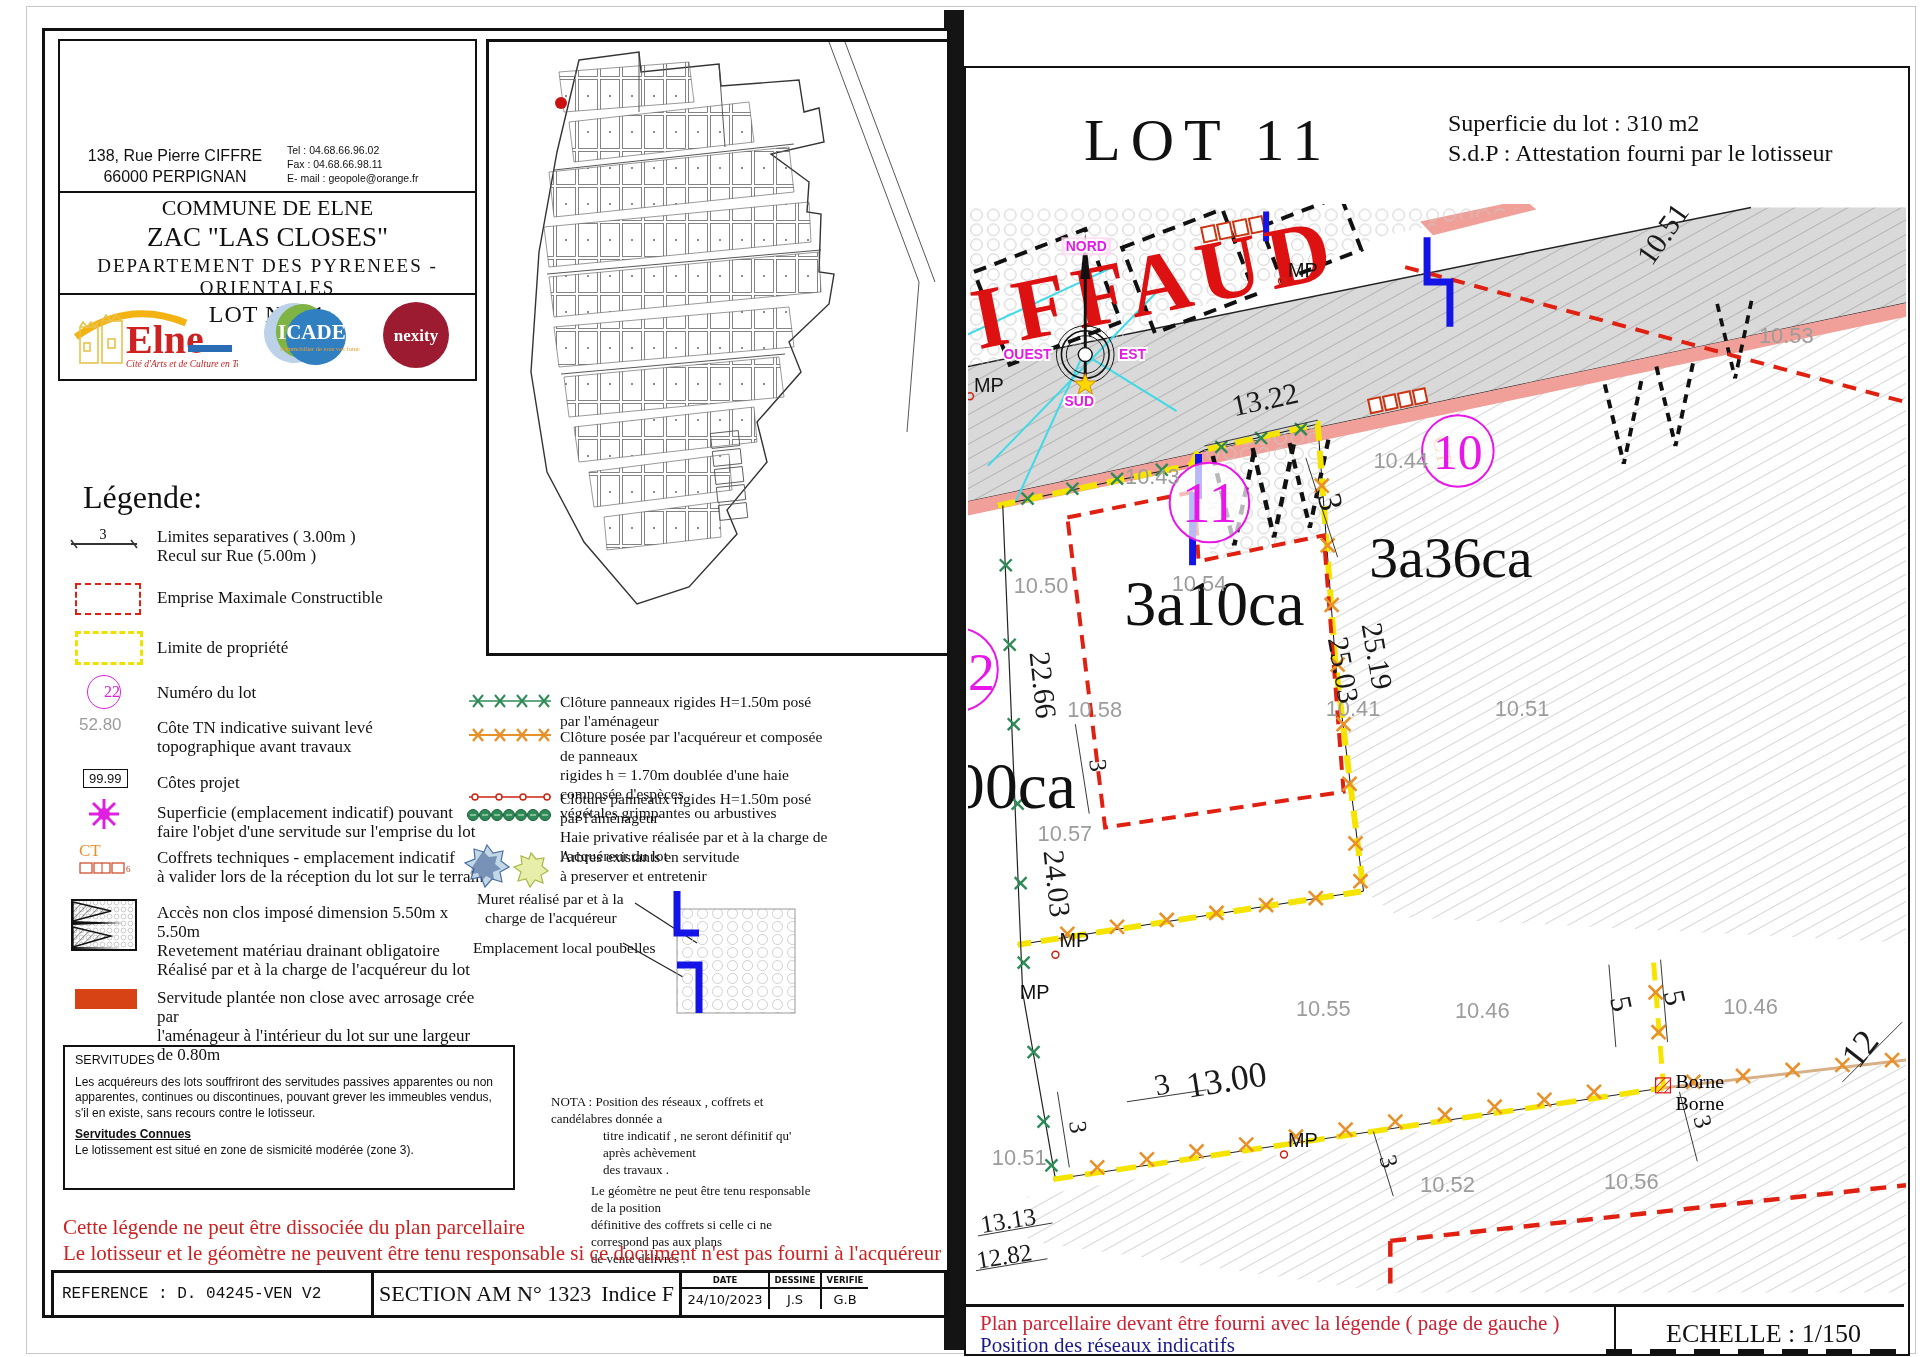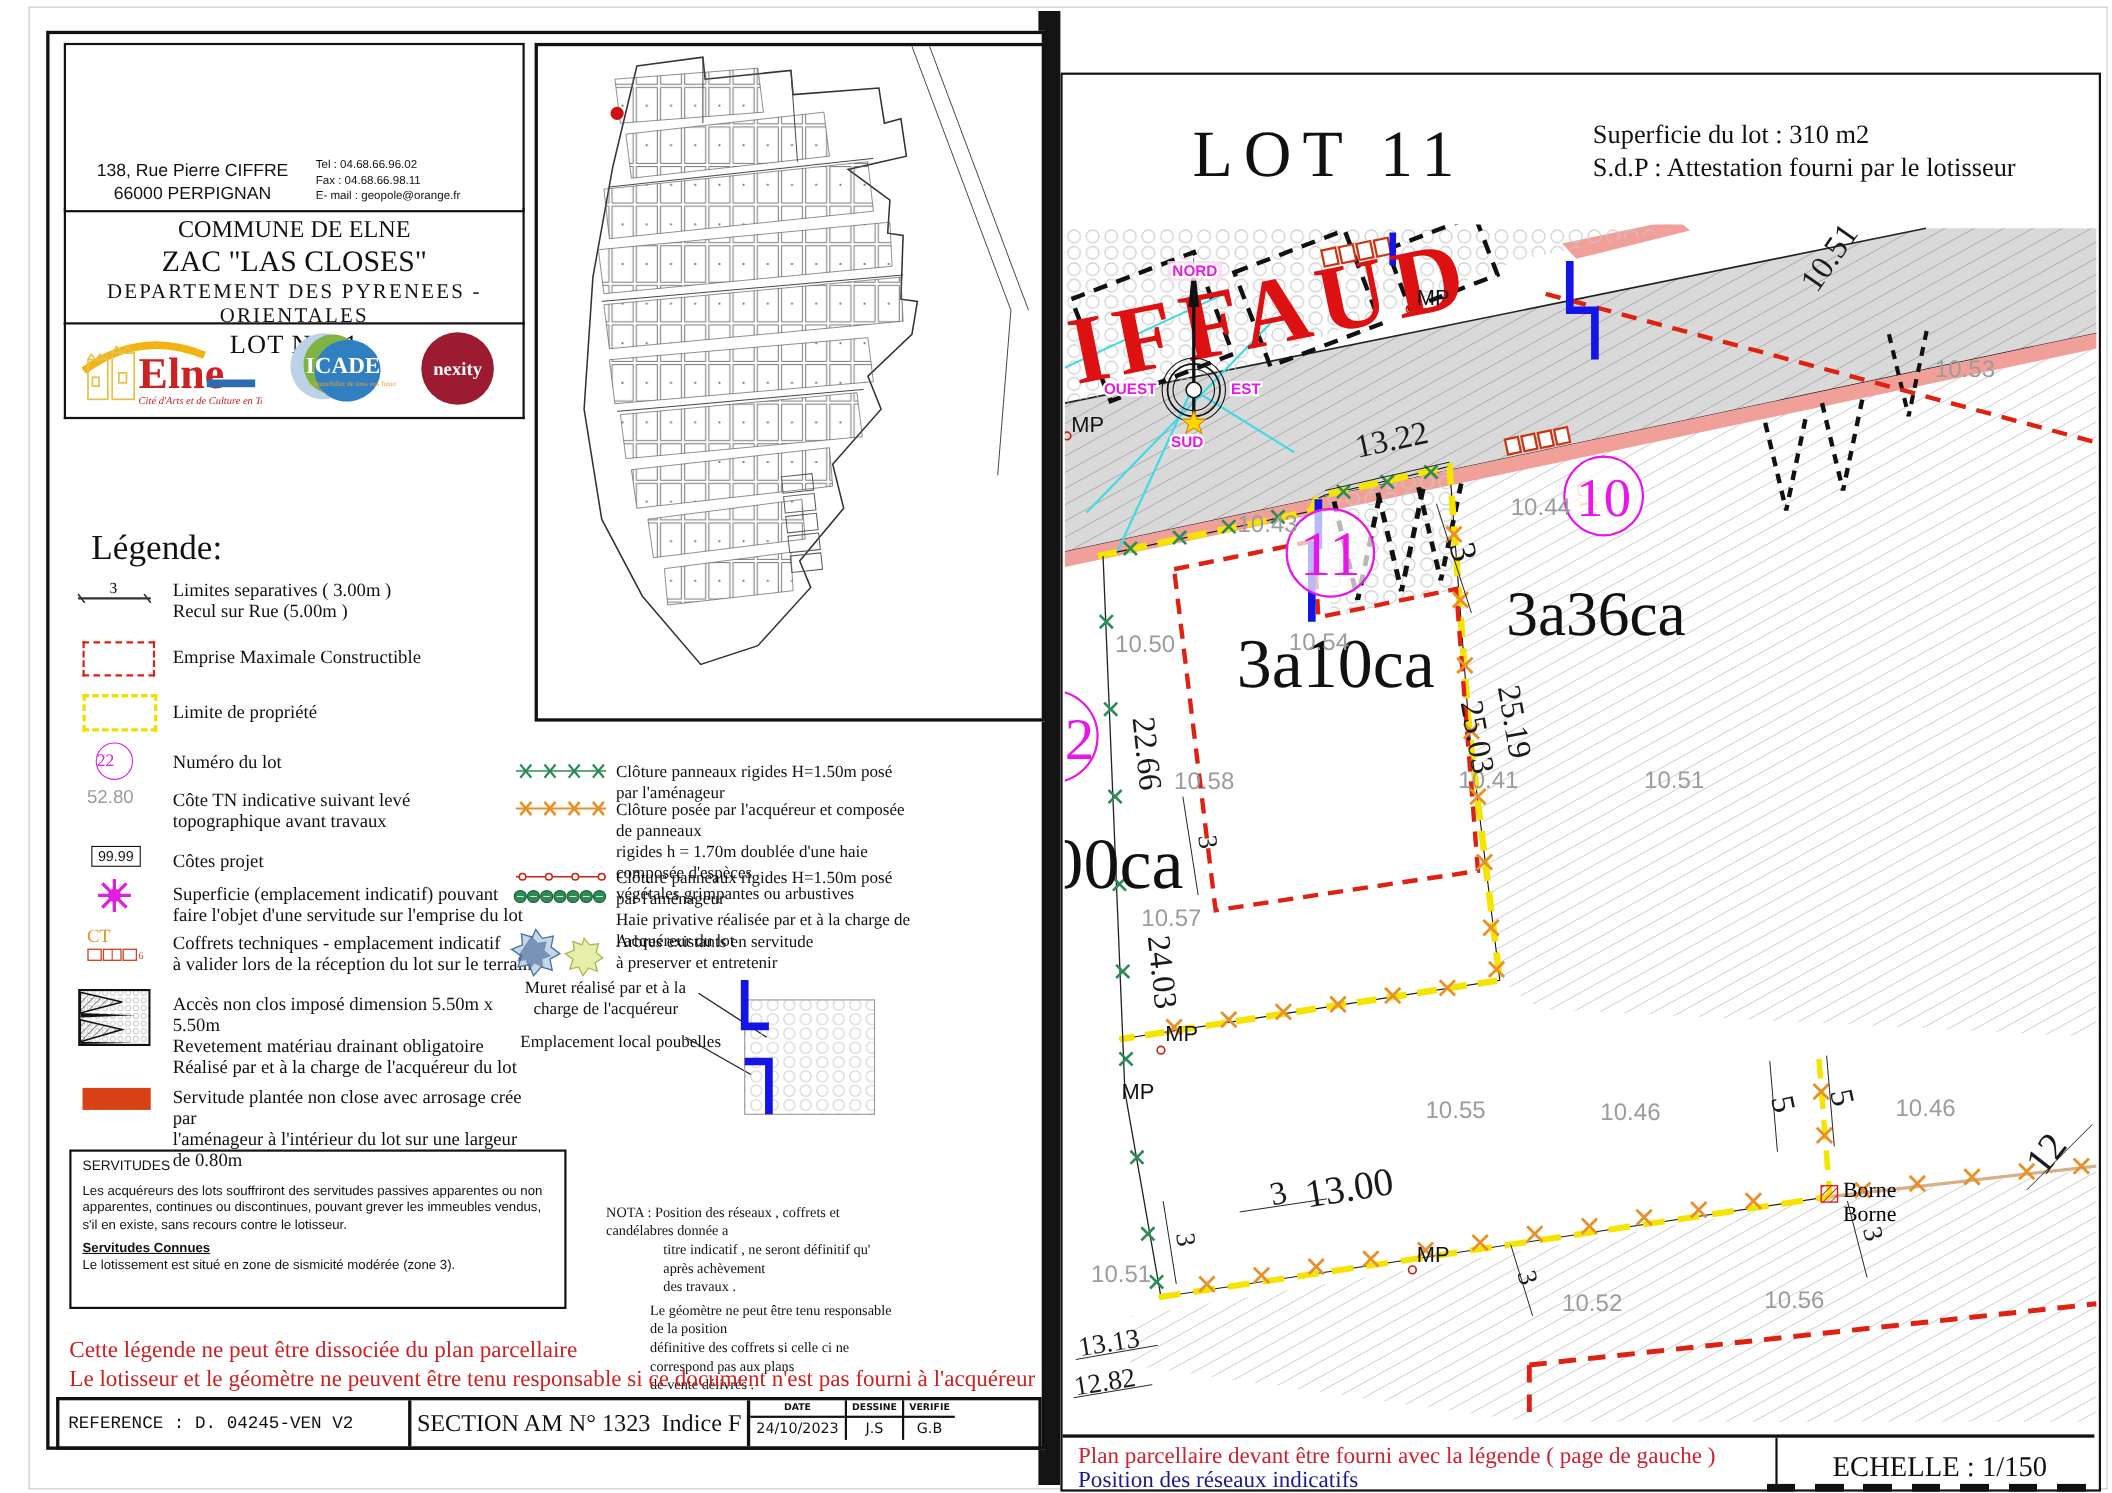--- a/index.html
+++ b/index.html
@@ -177,21 +177,21 @@
   <div class="abs" style="left:30px;top:552px;width:62px;height:28px;border:2.5px dashed #e02010;"></div>
   <div class="abs li-text" style="top:557px;">
       <div>Emprise Maximale Constructible</div>
     </div>
 
   <div class="abs" style="left:30px;top:600px;width:62px;height:28px;border:3px dashed #f0e000;"></div>
   <div class="abs li-text" style="top:607px;">
       <div>Limite de propriété</div>
     </div>
 
-  <div class="abs" style="left:42px;top:644px;width:32px;height:32px;border:1.5px solid #e020e0;border-radius:50%;color:#e020e0;font-size:16px;text-align:left;line-height:32px;">22</div>
+  <div class="abs" style="left:42px;top:644px;width:32px;height:32px;border:1.5px solid #e020e0;border-radius:50%;color:#e020e0;font-size:16px;text-align:right;line-height:32px;">22</div>
   <div class="abs li-text" style="top:652px;">
       <div>Numéro du lot</div>
     </div>
 
   <div class="abs" style="left:34px;top:684px;color:#9c9c9c;font-family:'Liberation Sans',sans-serif;font-size:17px;">52.80</div>
   <div class="abs li-text" style="top:687px;">
       <div>Côte TN indicative suivant levé</div>
       <div>topographique avant travaux</div>
     </div>
 

